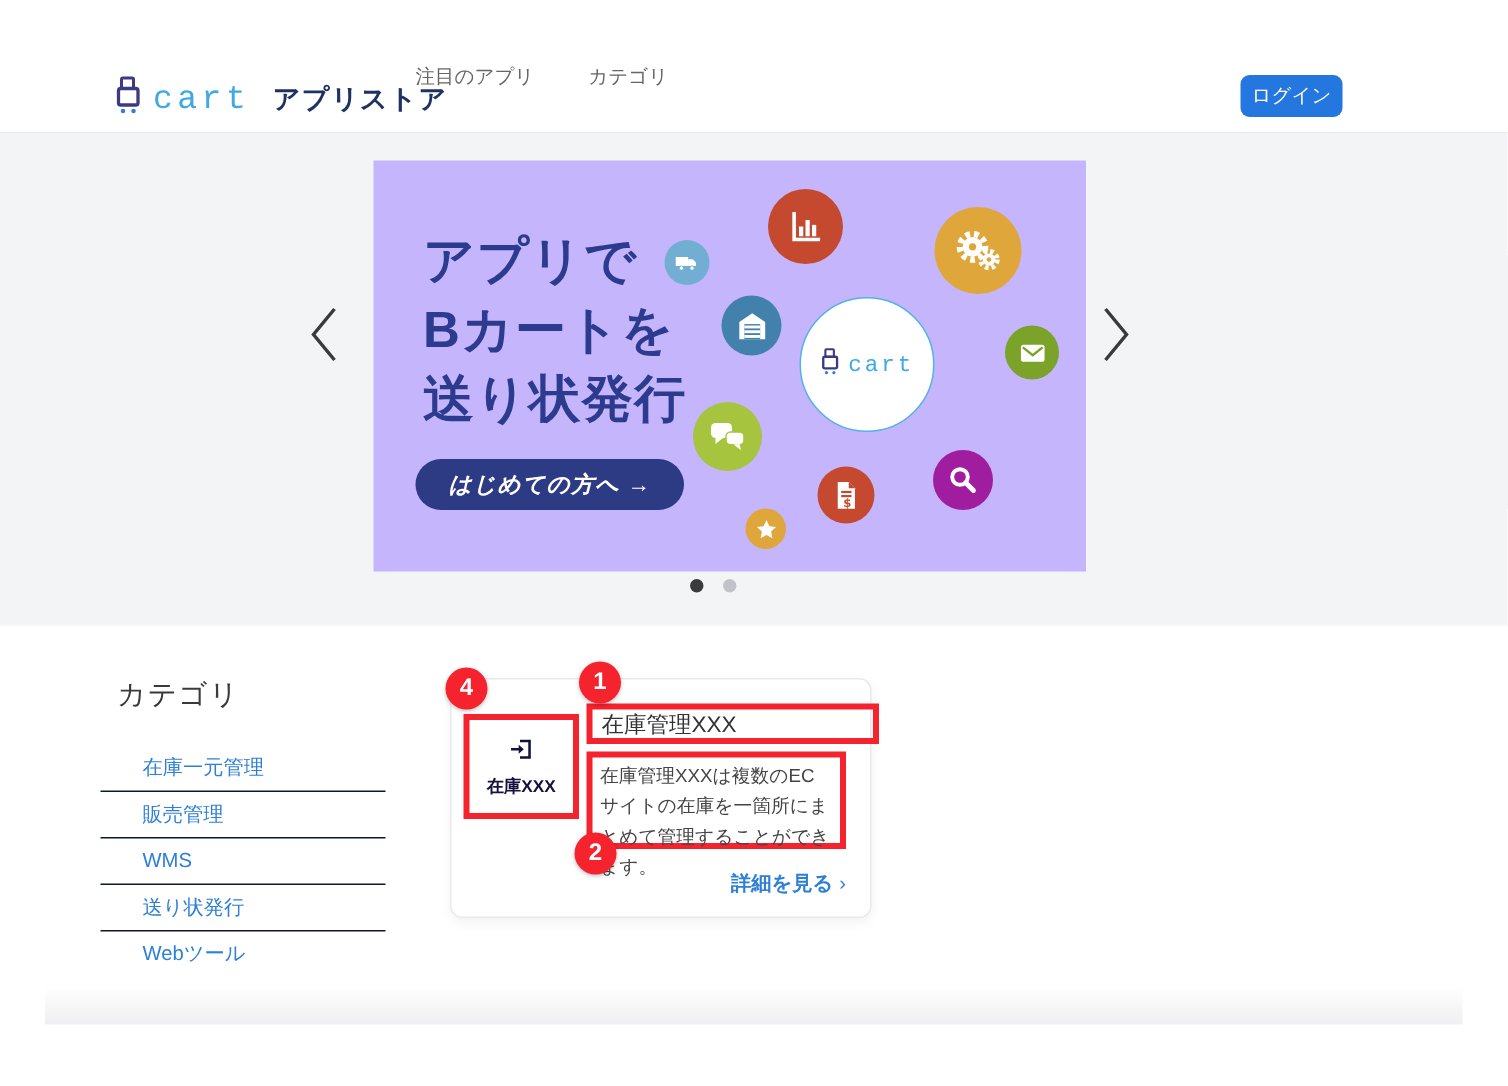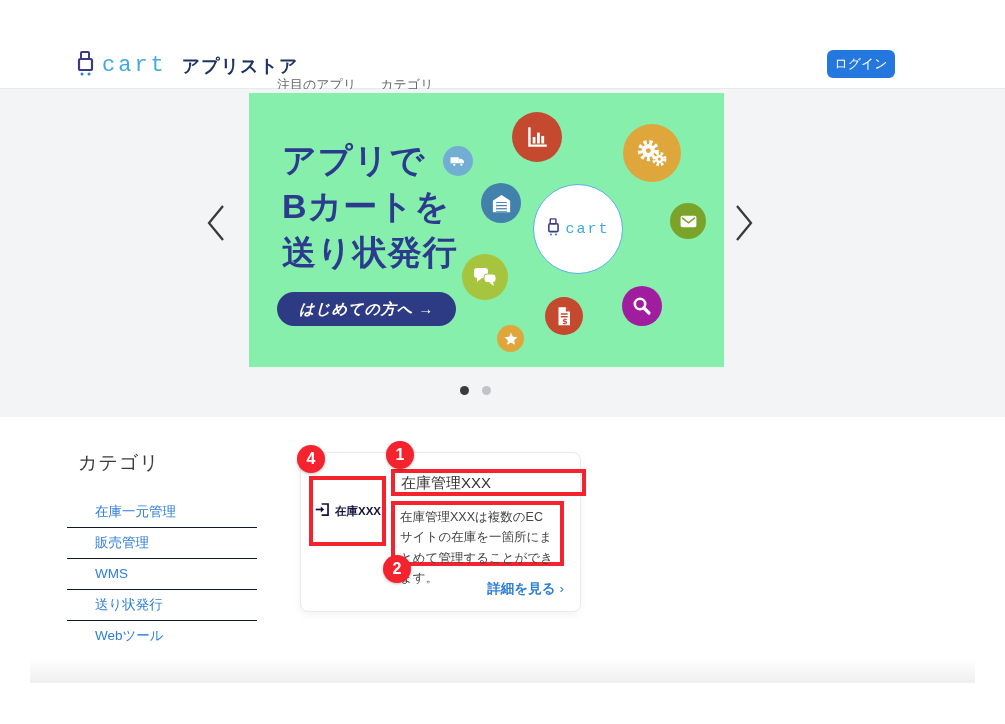--- a/index.html
+++ b/index.html
@@ -6,30 +6,30 @@
   html,body { width:1005px; height:724px; background:#fff; overflow:hidden;
               font-family:"Liberation Sans", sans-serif; }
 
   
   .header { position:absolute; left:0; top:0; width:1005px; height:89px;
             background:#fff; border-bottom:1px solid #e8e9ed; }
   .logo { position:absolute; left:75px; top:50px; display:flex; align-items:center; cursor:pointer; }
   .logo-cart { font-family:Liberation Mono, monospace; font-size:22px; letter-spacing:3px;
                color:#3fa9e0; margin-left:3px;text-align:center; }
   .store-label { font-size:18px; font-weight:bold; color:#1e3264; margin-left:15px; letter-spacing:1px; }
-  .header-nav { position:absolute; left:277px; top:76px; display:flex; gap:24px;text-align:center; }
+  .header-nav { position:absolute; left:277px; top:42px; display:flex; gap:36px;text-align:center; }
   .header-nav a { font-size:13px; color:#666; text-decoration:none; cursor:pointer; }
   .login-btn { position:absolute; left:827px; top:50px; width:68px; height:28px;
                background:#2577e0; color:#fff; font-size:13px; border:none; border-radius:6px;
                display:flex; align-items:center; justify-content:center; cursor:pointer;
                font-family:Liberation Sans, sans-serif; }
 
   
   .hero-band { position:absolute; left:0; top:89px; width:1005px; height:328px; background:#f3f4f6; }
-  .slide { position:absolute; left:249px; top:4px; width:475px; height:274px; background:#86efac; }
+  .slide { position:absolute; left:249px; top:18px; width:475px; height:274px; background:#c4b5fd; }
   .arrow-btn { position:absolute; width:30px; height:44px; background:none; border:none; cursor:pointer; padding:0; }
   .arrow-prev { left:201px; top:113px; }
   .arrow-next { left:729px; top:113px; }
   .headline { position:absolute; left:33px; top:44px; font-size:34px; font-weight:bold;
               color:#2c3b8d; line-height:46px; letter-spacing:1px; }
   .cta-btn { position:absolute; left:28px; top:199px; height:34px; padding:0 22px;
              background:#2d3a84; color:#fff; font-size:15px; font-weight:bold; border:none;
              border-radius:17px; display:flex; align-items:center; cursor:pointer;
              font-family:"Liberation Sans", sans-serif; letter-spacing:1px;font-style:italic; }
   .bubble { position:absolute; border-radius:50%; display:flex; align-items:center; justify-content:center; }
@@ -47,21 +47,21 @@
   .cat-list { position:absolute; left:67px; top:497px; width:190px; }
   .cat-item { display:block; height:31px; line-height:30px; padding-left:28px; font-size:13.5px;
               color:#2e7fd6; text-decoration:none; border-bottom:1px solid #0f172a; cursor:pointer; }
   .cat-item:last-child { border-bottom:none; }
 
   
   .app-card { position:absolute; left:300px; top:452px; width:281px; height:160px; background:#fff;
               border:1px solid #e9e9ee; border-radius:8px; box-shadow:0 3px 8px rgba(0,0,0,.05); }
   .ann-box { position:absolute; border:4px solid #f5232d; background:transparent; }
   .icon-box { left:8px; top:23px; width:77px; height:70px; display:flex; align-items:center;
-              justify-content:center; gap:4px; }
+              justify-content:center; gap:4px;flex-direction:column; }
   .icon-box .app-icon-label { font-size:11.5px; font-weight:bold; color:#13123f; }
   .title-box { left:90px; top:16px; width:195px; height:27px; }
   .title-box .app-title { font-size:15px; color:#333; padding:1px 6px; white-space:nowrap; }
   .desc-box { left:90px; top:48px; width:173px; height:65px; }
   .desc-box .app-desc { font-size:12.5px; color:#444; line-height:1.62; padding:2px 5px; }
   .badge { position:absolute; width:28px; height:28px; border-radius:50%; background:#f5232d;
            color:#fff; font-size:16px; font-weight:bold; display:flex; align-items:center;
            justify-content:center; z-index:6; box-shadow:0 1px 3px rgba(0,0,0,.25); }
   .badge-4 { left:-4px; top:-8px; }
   .badge-1 { left:85px; top:-12px; }

